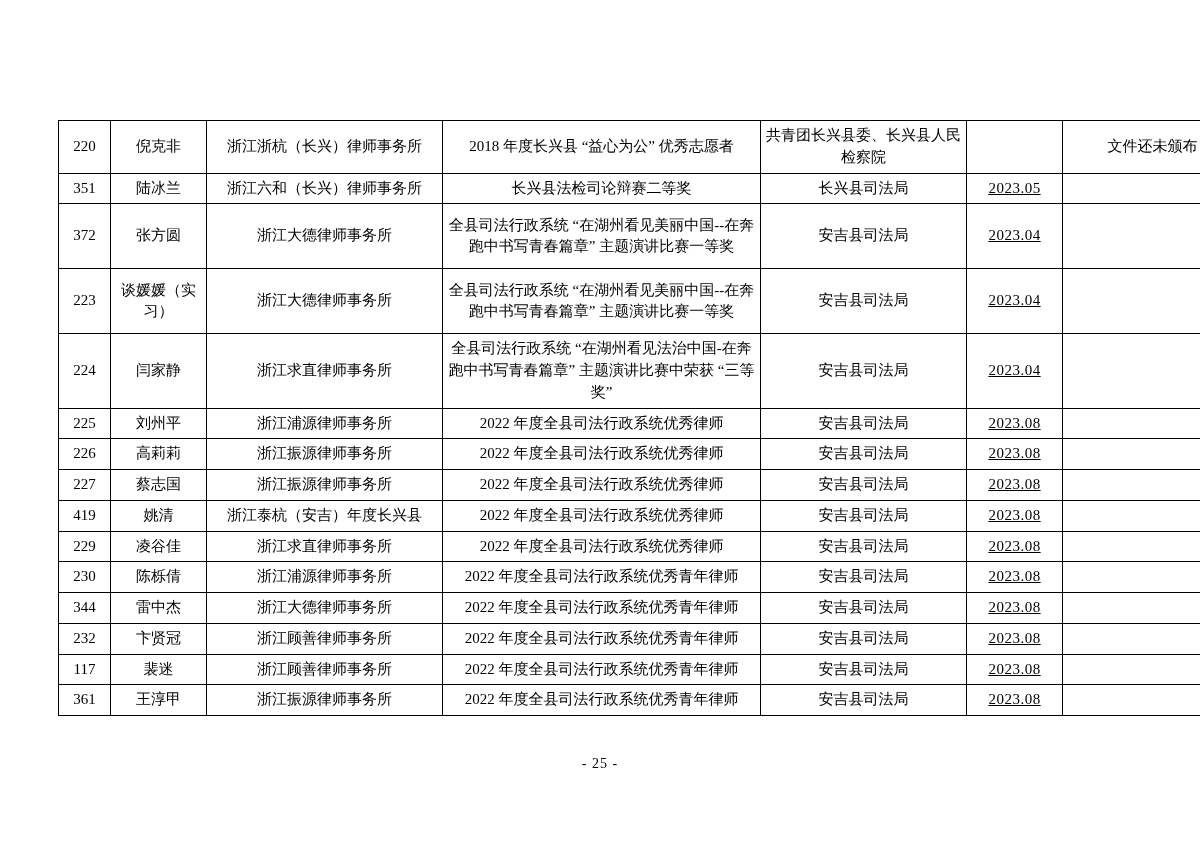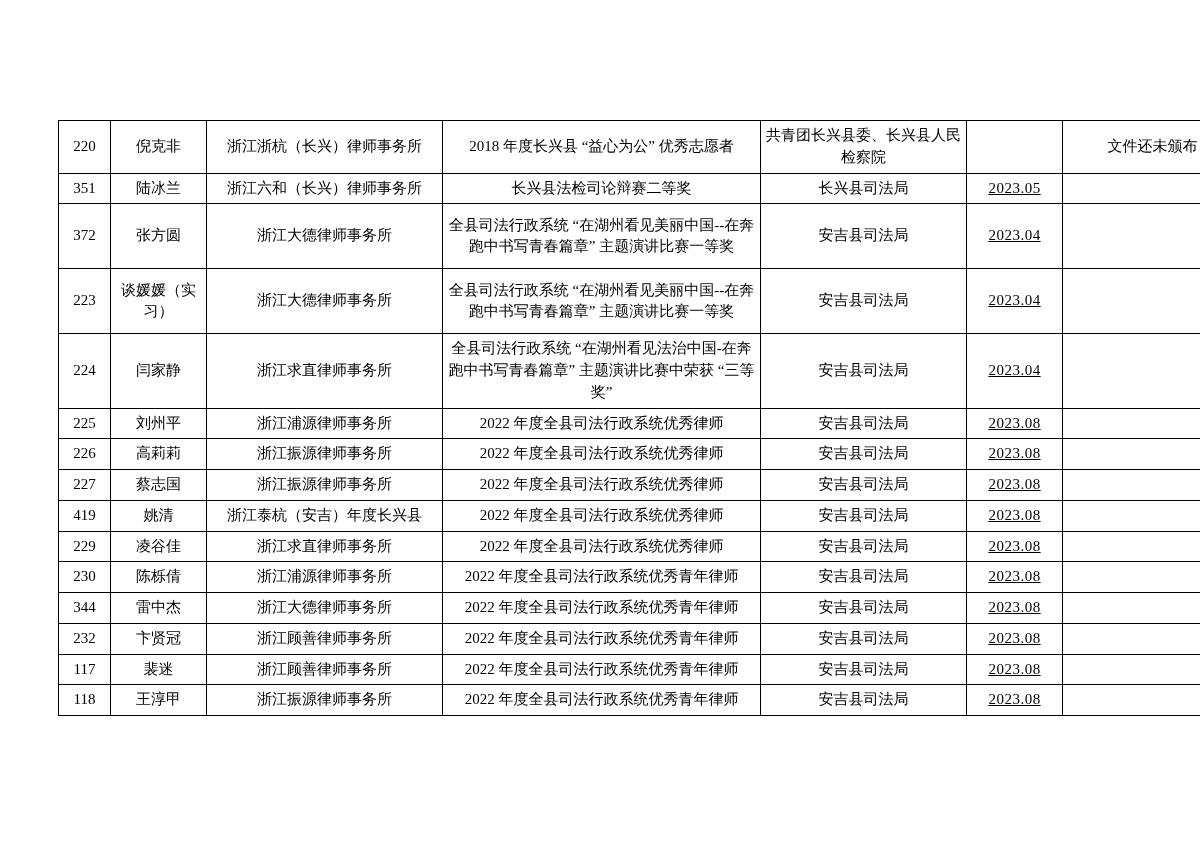--- a/index.html
+++ b/index.html
@@ -211,26 +211,27 @@
           <tr>
             <td class="cell-num">117</td>
             <td class="cell-name">裴迷</td>
             <td class="cell-firm">浙江顾善律师事务所</td>
             <td class="cell-honor">2022 年度全县司法行政系统优秀青年律师</td>
             <td class="cell-org">安吉县司法局</td>
             <td class="cell-date">2023.08</td>
             <td class="cell-note"></td>
           </tr>
           <tr>
-            <td class="cell-num">118</td>
+            <td class="cell-num">361</td>
             <td class="cell-name">王淳甲</td>
             <td class="cell-firm">浙江振源律师事务所</td>
             <td class="cell-honor">2022 年度全县司法行政系统优秀青年律师</td>
             <td class="cell-org">安吉县司法局</td>
             <td class="cell-date">2023.08</td>
             <td class="cell-note"></td>
           </tr>
         </tbody>
     </table>
   </div>
 
+  <div class="page-number">- 25 -</div>
 
 </div>
 
 </body></html>

